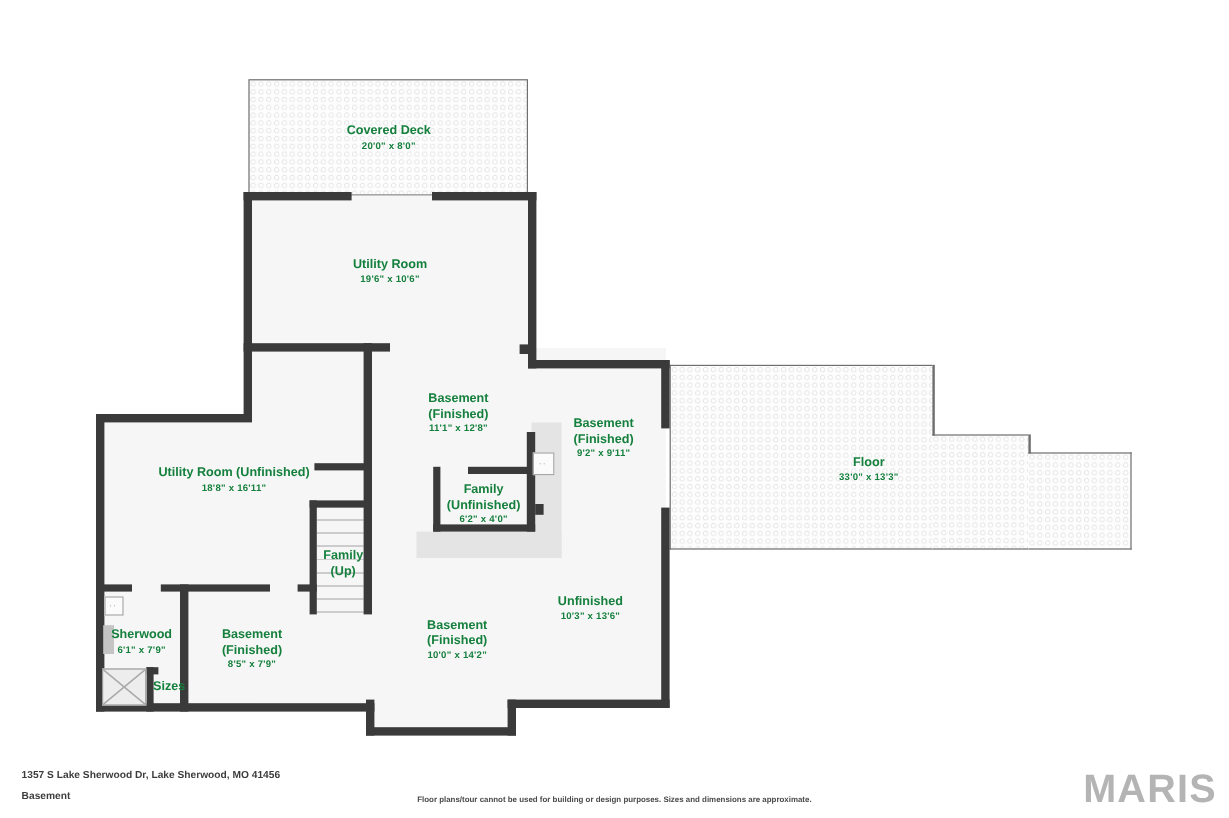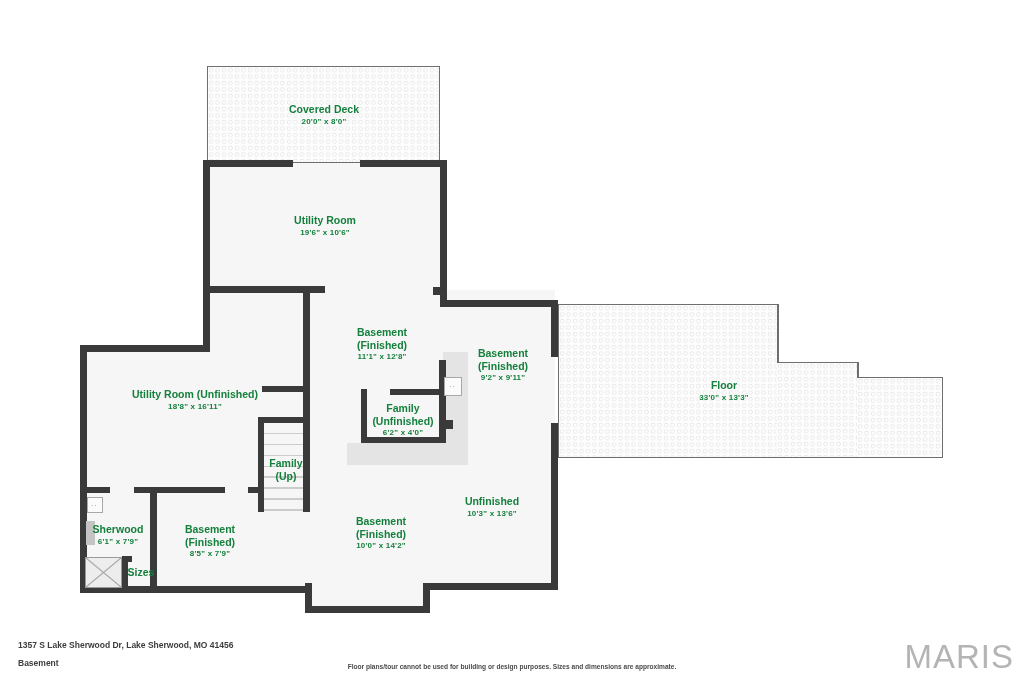--- a/index.html
+++ b/index.html
@@ -36,21 +36,21 @@
   }
   
   .fixture{position:absolute;box-sizing:border-box;background:#fbfbfb;border:1px solid #a8a8a8;}
   .dots{position:absolute;color:#9a9a9a;font-size:7px;line-height:7px;letter-spacing:1px;}
   .vanity{position:absolute;background:#c4c4c4;}
   .shower{position:absolute;box-sizing:border-box;background:#ededed;border:1px solid #9a9a9a;}
   
   .addr{position:absolute;left:18px;top:640px;font-size:8.5px;font-weight:bold;color:#3d3d3d;}
   .lvl{position:absolute;left:18px;top:658px;font-size:8.5px;font-weight:bold;color:#3d3d3d;}
   .disc{position:absolute;left:512px;top:663px;transform:translateX(-50%);font-size:6.6px;font-weight:bold;color:#4a4a4a;white-space:nowrap;}
-  .brand{position:absolute;right:10px;top:638px;font-size:33px;font-weight:400;color:#b4b4b4;letter-spacing:1px;}
+  .brand{position:absolute;right:10px;top:638px;font-size:33px;font-weight:700;color:#b4b4b4;letter-spacing:1px;}
 </style>
 </head>
 <body>
 
 <div class="plan">
 
   <div class="outdoor bt bb bl br" style="left:207px;top:66px;width:233px;height:97px;"></div>
 
   <div class="outdoor bt bb bl" style="left:558px;top:304px;width:219px;height:154px;"></div>
   <div class="outdoor bt bb" style="left:777px;top:362px;width:80px;height:96px;"></div>

